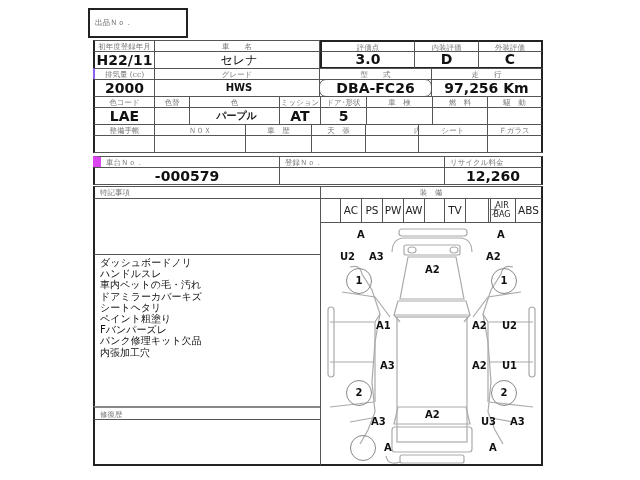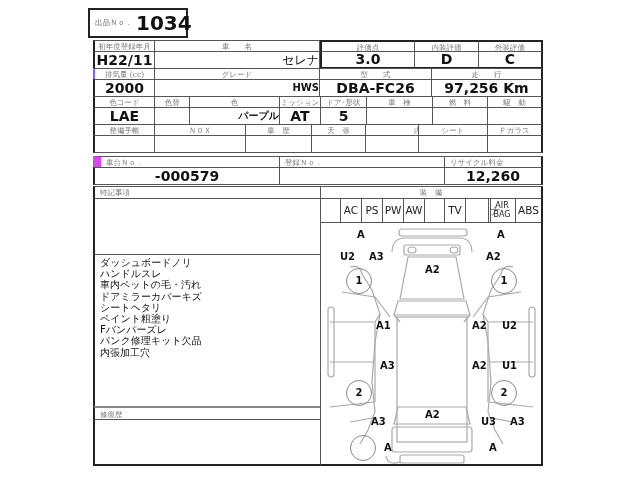--- a/index.html
+++ b/index.html
@@ -3,34 +3,33 @@
 <meta charset="utf-8">
 <style>
   html, body { margin:0; padding:0; background:#ffffff; }
   body { width:640px; height:480px; position:relative; overflow:hidden;
          font-family:"DejaVu Sans", sans-serif; color:#111; }
   .abs { position:absolute; box-sizing:border-box; }
   .cell { position:absolute; box-sizing:border-box; border:1px solid #555; background:#fff; }
   .lbl { font-family:"DejaVu Serif", serif; font-size:7.5px; color:#777; text-align:center; line-height:12px; white-space:nowrap; overflow:hidden; }
   .lbl-left { text-align:left; padding-left:5px; }
   .val { font-weight:bold; font-size:14px; text-align:center; white-space:nowrap; overflow:hidden; }
-  .val-left { text-align:right; padding-left:4px; font-size:11px; }
+  .val-left { text-align:center; padding-left:4px; font-size:11px; }
   .thick { border:2px solid #222; }
   .equip { position:absolute; box-sizing:border-box; border:1px solid #555; font-size:10.5px; text-align:center; line-height:22px; color:#222; }
   .equip-2 { font-size:8px; line-height:9px; padding-top:2px; }
   .mark { position:absolute; font-weight:bold; font-size:10px; color:#111; white-space:nowrap; }
   .circ { position:absolute; border:1px solid #888; border-radius:50%; box-sizing:border-box; font-weight:bold; font-size:10px; text-align:center; }
   .notes { position:absolute; font-size:10px; line-height:11.2px; color:#111; font-family:"DejaVu Sans", sans-serif; }
 </style>
 </head>
 <body>
 
 <div class="cell thick" style="left:88px;top:8px;width:100px;height:30px;">
   <span class="abs" style="left:5px;top:8px;font-family:'DejaVu Serif',serif;font-size:7.5px;color:#666;">出品Ｎｏ．</span>
-  <span class="abs" style="left:46px;top:1px;font-weight:bold;font-size:20px;">1034</span>
 </div>
 
 <div class="abs" style="left:93px;top:38px;width:450px;height:1px;"></div>
 
 <div class="cell lbl" style="left:93px;top:40px;width:62px;height:12px;border-left:2px solid #222;">初年度登録年月</div>
 <div class="cell lbl" style="left:154px;top:40px;width:166px;height:12px;">車　　名</div>
 <div class="cell lbl" style="left:320px;top:40px;width:95px;height:12px;border-top:2px solid #222;border-left:2px solid #222;">評価点</div>
 <div class="cell lbl" style="left:414px;top:40px;width:65px;height:12px;border-top:2px solid #222;">内装評価</div>
 <div class="cell lbl" style="left:478px;top:40px;width:65px;height:12px;border-top:2px solid #222;border-right:2px solid #222;">外装評価</div>
 
@@ -40,21 +39,21 @@
 <div class="cell val" style="left:414px;top:51px;width:65px;height:18px;line-height:14px;border-bottom:2px solid #222;">D</div>
 <div class="cell val" style="left:478px;top:51px;width:65px;height:18px;line-height:14px;border-bottom:2px solid #222;border-right:2px solid #222;">C</div>
 
 <div class="cell lbl" style="left:93px;top:68px;width:62px;height:12px;border-left:2px solid #8b5cf6;">排気量 (cc)</div>
 <div class="cell lbl" style="left:154px;top:68px;width:166px;height:12px;">グレード</div>
 <div class="cell lbl" style="left:319px;top:68px;width:113px;height:12px;">型　　式</div>
 <div class="cell lbl" style="left:431px;top:68px;width:112px;height:12px;border-right:2px solid #222;">走　　行</div>
 
 <div class="cell val" style="left:93px;top:79px;width:62px;height:18px;line-height:16px;border-left:2px solid #222;">2000</div>
 <div class="cell val val-left" style="left:154px;top:79px;width:166px;height:18px;line-height:16px;font-size:10px;">HWS</div>
-<div class="cell val" style="left:319px;top:79px;width:113px;height:18px;line-height:16px;">DBA-FC26</div>
+<div class="cell val" style="left:319px;top:79px;width:113px;height:18px;line-height:16px;border-radius:7px;">DBA-FC26</div>
 <div class="cell val" style="left:431px;top:79px;width:112px;height:18px;line-height:16px;border-right:2px solid #222;">97,256 Km</div>
 
 <div class="cell lbl" style="left:93px;top:96px;width:62px;height:12px;border-left:2px solid #222;">色コード</div>
 <div class="cell lbl" style="left:154px;top:96px;width:36px;height:12px;">色替</div>
 <div class="cell lbl" style="left:189px;top:96px;width:91px;height:12px;">色</div>
 <div class="cell lbl" style="left:279px;top:96px;width:42px;height:12px;">ミッション</div>
 <div class="cell lbl" style="left:320px;top:96px;width:47px;height:12px;">ドア･形状</div>
 <div class="cell lbl" style="left:366px;top:96px;width:67px;height:12px;">車　検</div>
 <div class="cell lbl" style="left:432px;top:96px;width:56px;height:12px;">燃　料</div>
 <div class="cell lbl" style="left:487px;top:96px;width:56px;height:12px;border-right:2px solid #222;">駆　動</div>

